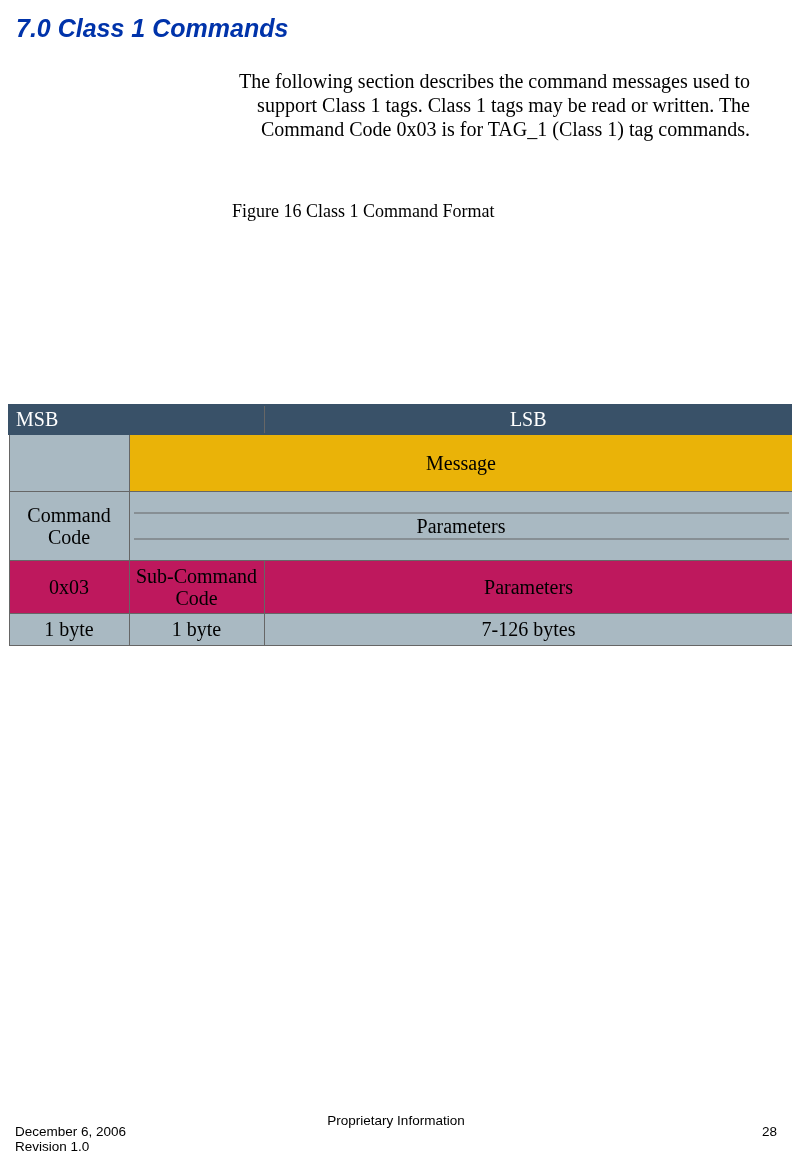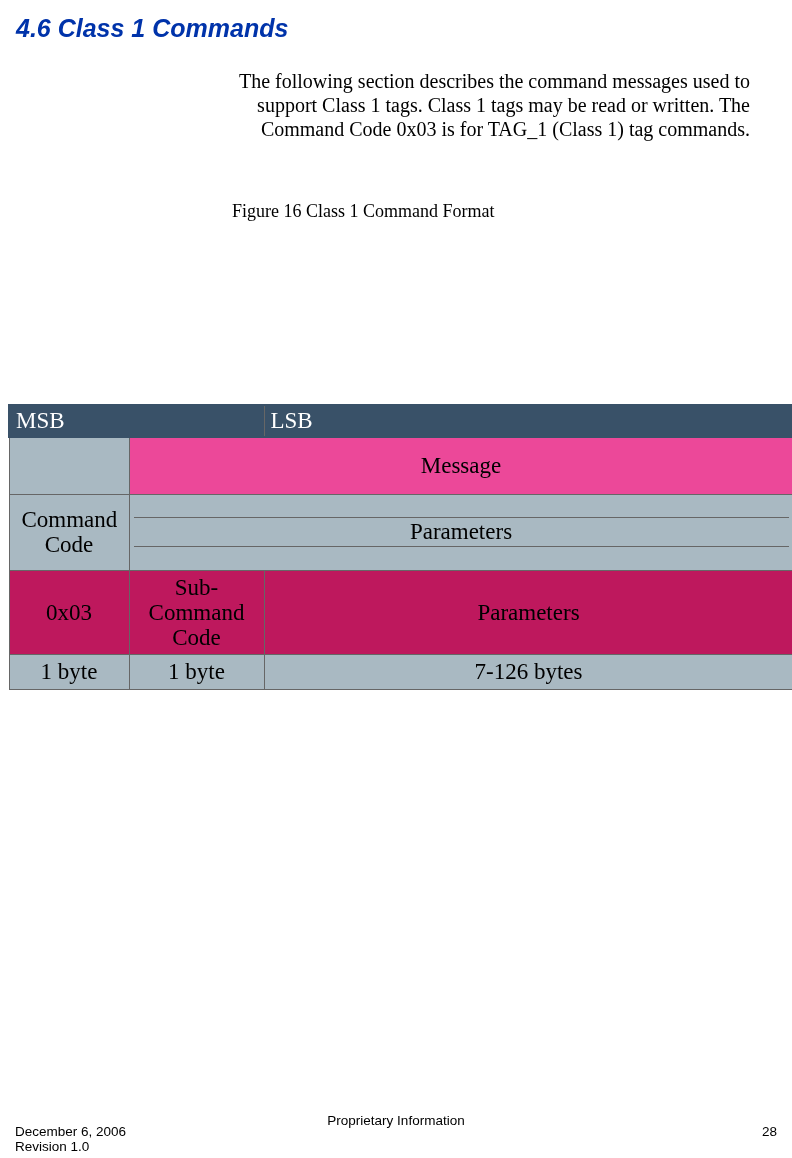--- a/index.html
+++ b/index.html
@@ -44,40 +44,40 @@
     margin-left: 0;
     margin-right: 0;
   }
   table {
     width: 784px;
     border-collapse: collapse;
     table-layout: fixed;
   }
   th, td {
     border: 1px solid #666;
-    font-size: 23px;
+    font-size: 20px;
     text-align: center;
     vertical-align: middle;
     padding: 4px 2px;
   }
   .col1 { width: 120px; }
   .col2 { width: 135px; }
   .col3 { width: 529px; }
   .headerbar td {
     background: #395168;
     color: #fff;
     border-top: 2px solid #395168;
     border-bottom: 2px solid #395168;
     padding: 2px 6px;
     height: 22px;
   }
   .hb-left { text-align: left; border-left: 2px solid #395168 !important; }
-  .hb-right { text-align: left; border-right: 2px solid #395168 !important; }
+  .hb-right { text-align: center; border-right: 2px solid #395168 !important; }
   .msg-cell {
-    background: #ec4899;
+    background: #eab308;
     height: 48px;
   }
   .blank-cell { background: #a9b9c2; }
   .cmd-cell { background: #a9b9c2; line-height: 1.1; padding: 12px; }
   .param-cell { background: #a9b9c2; position: relative; padding: 0; }
   .param-inner {
     position: absolute;
     left: 4px; right: 4px; top: 50%; transform: translateY(-50%);
     border-top: 1px solid #666;
     border-bottom: 1px solid #666;
@@ -94,21 +94,21 @@
     font-size: 13.5px;
   }
   .footer .left { position: absolute; left: 0; bottom: 0; }
   .footer .center { position: absolute; left: 0; right: 0; bottom: 26px; text-align: center; }
   .footer .right { position: absolute; right: 0; bottom: 15px; text-align: right; }
 </style>
 </head>
 <body>
 
 <div class="page">
-  <h2 class="heading">4.6  Class 1 Commands</h2>
+  <h2 class="heading">7.0  Class 1 Commands</h2>
 
   <p class="intro">The following section describes the command messages used to support Class 1 tags.  Class 1 tags may be read or written.  The Command Code 0x03 is for TAG_1 (Class 1) tag commands.</p>
 
   <div class="figure-caption">Figure 16 Class 1 Command Format</div>
 
   <div class="table-wrap">
     <table>
       <colgroup>
         <col class="col1">
           <col class="col2">

